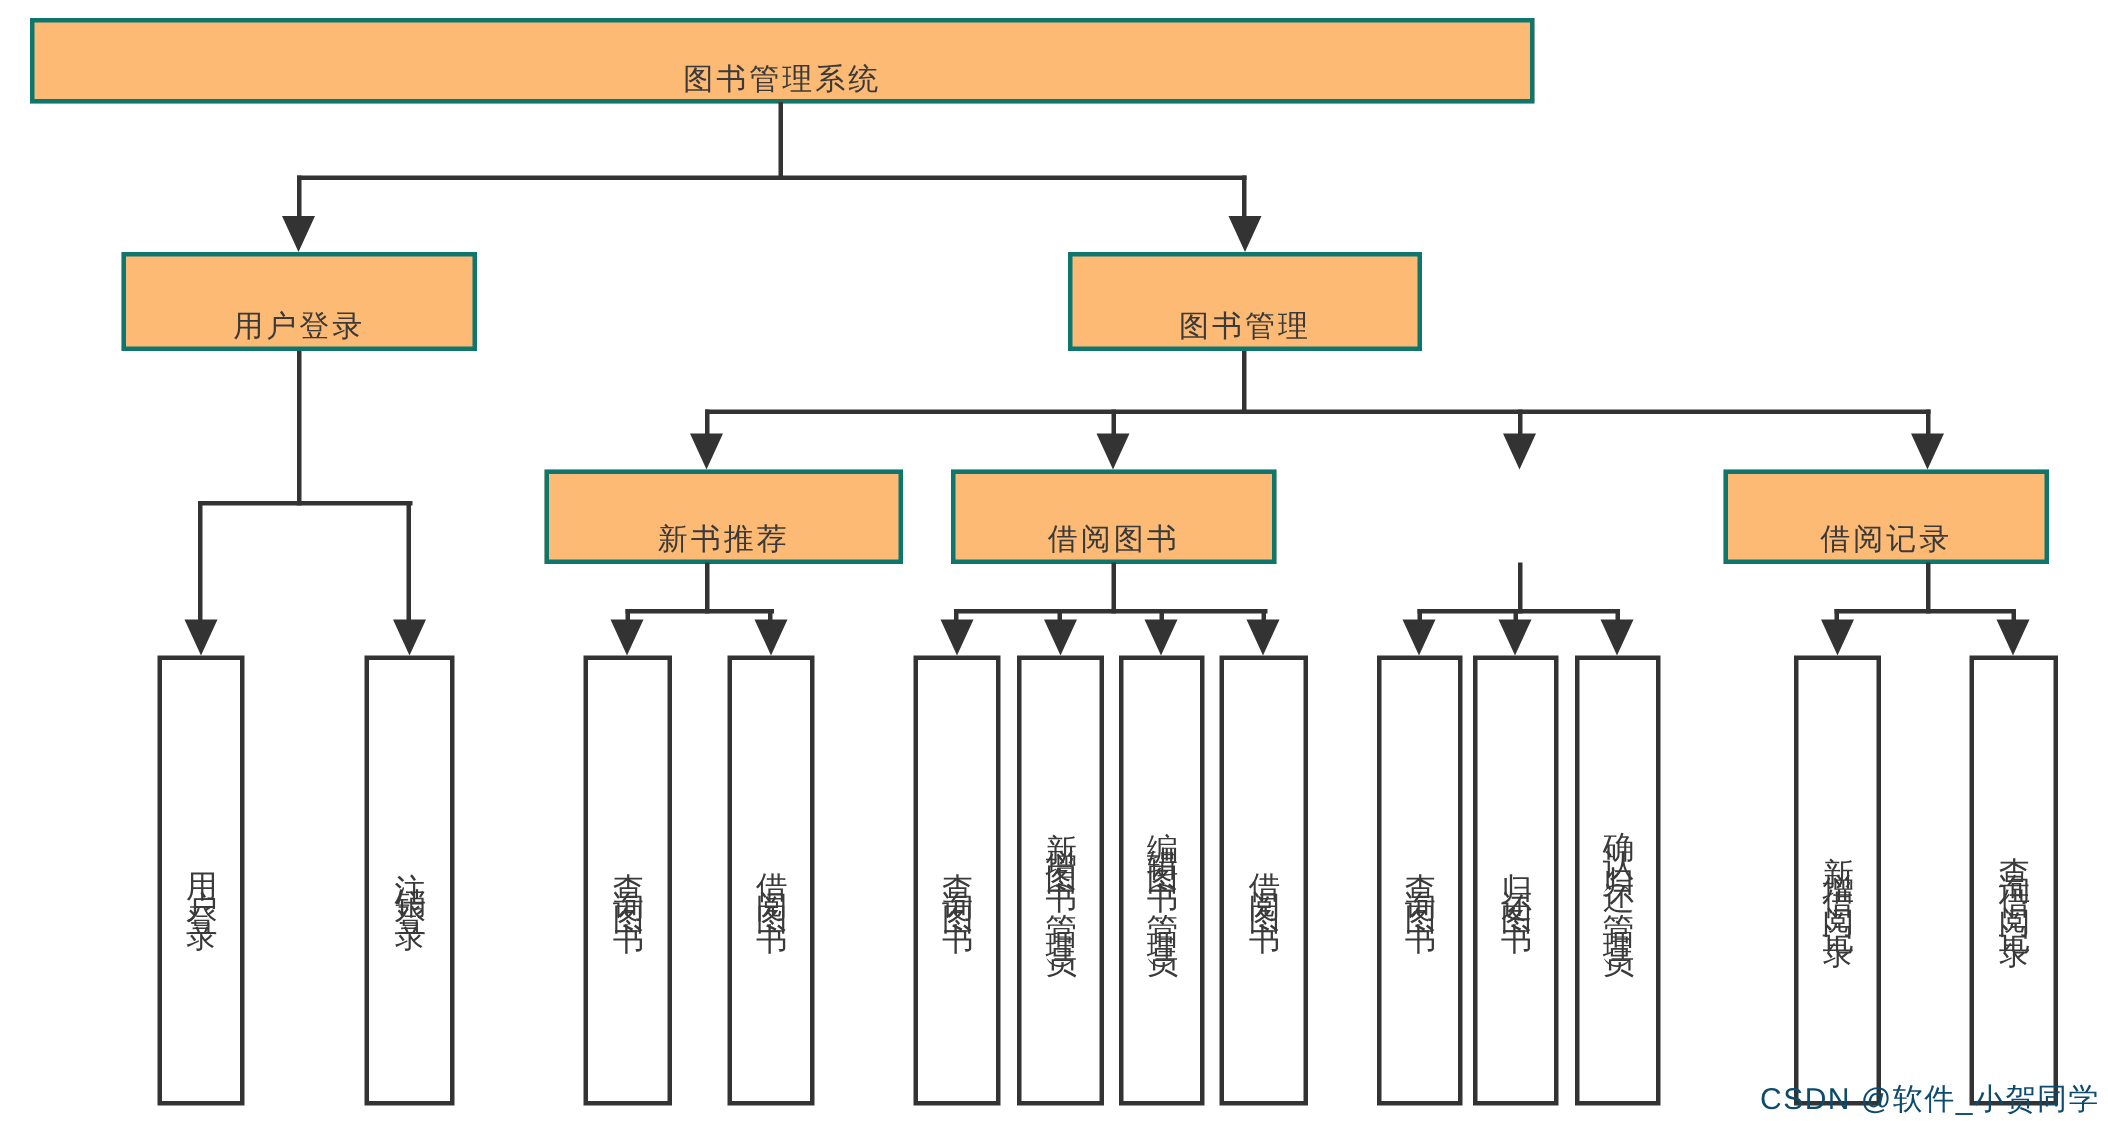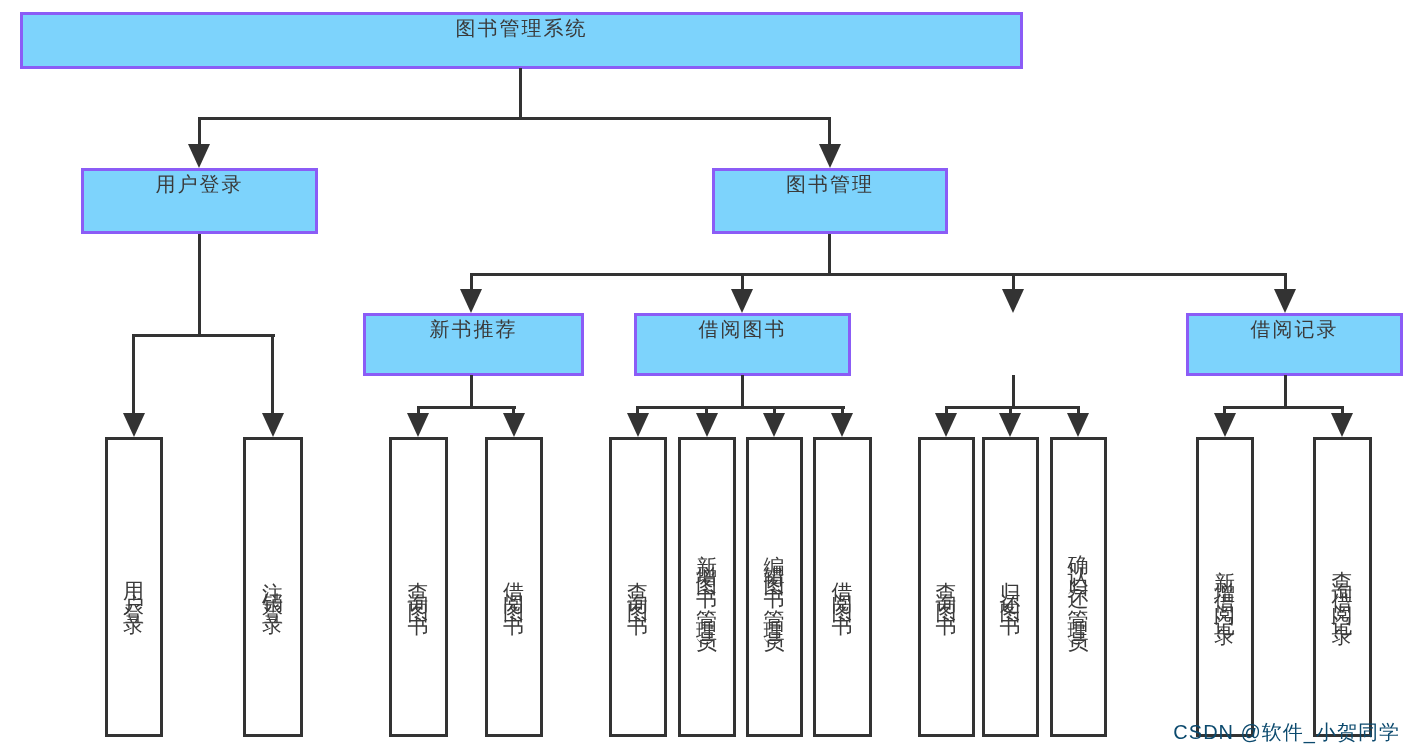--- a/index.html
+++ b/index.html
@@ -1,22 +1,22 @@
 <!DOCTYPE html>
 <html><head>
 <meta charset="utf-8">
 <style>
   html,body{margin:0;padding:0;background:#ffffff;}
   #stage{
     position:relative;width:1405px;height:747px;background:#ffffff;overflow:hidden;
     font-family:"Liberation Sans",sans-serif;color:#333333;
   }
   .box{
-    position:absolute;box-sizing:border-box;border:3px solid #8b5cf6;background:#7dd3fc;
-    display:flex;align-items:flex-start;justify-content:center;
+    position:absolute;box-sizing:border-box;border:3px solid #0f766e;background:#fdba74;
+    display:flex;align-items:flex-end;justify-content:center;
   }
   .box .hlabel{font-size:20px;letter-spacing:2px;color:#3a3a3a;white-space:nowrap;}
   .vbox{
     position:absolute;box-sizing:border-box;border:3px solid #333333;background:#ffffff;
     display:flex;align-items:center;justify-content:center;
   }
   .vbox .vlabel{
     writing-mode:vertical-rl;text-orientation:mixed;
     font-size:21px;letter-spacing:11px;color:#3a3a3a;line-height:1;
   }
@@ -66,27 +66,27 @@
   <div class="hline" style="left:470px;top:273px;width:817px;"></div>
   <div class="vline" style="left:470px;top:273px;height:25px;"></div>
   <div class="vline" style="left:741px;top:273px;height:25px;"></div>
   <div class="vline" style="left:1012px;top:273px;height:25px;"></div>
   <div class="vline" style="left:1284px;top:273px;height:25px;"></div>
   <div class="arr" style="left:460px;top:289px;"></div>
   <div class="arr" style="left:731px;top:289px;"></div>
   <div class="arr" style="left:1002px;top:289px;"></div>
   <div class="arr" style="left:1274px;top:289px;"></div>
 
-  <div class="box" style="left:363px;top:313px;width:221px;height:63px;">
+  <div class="box" style="left:363px;top:313px;width:239px;height:63px;">
     <span class="hlabel">新书推荐</span>
   </div>
   <div class="box" style="left:634px;top:313px;width:217px;height:63px;">
     <span class="hlabel">借阅图书</span>
   </div>
-  <div class="box" style="left:1186px;top:313px;width:217px;height:63px;">
+  <div class="box" style="left:1149px;top:313px;width:217px;height:63px;">
     <span class="hlabel">借阅记录</span>
   </div>
 
   <div class="vline" style="left:470px;top:375px;height:34px;"></div>
   <div class="hline" style="left:417px;top:406px;width:99px;"></div>
   <div class="vline" style="left:417px;top:406px;height:18px;"></div>
   <div class="vline" style="left:512px;top:406px;height:18px;"></div>
   <div class="arr" style="left:407px;top:413px;"></div>
   <div class="arr" style="left:503px;top:413px;"></div>
 

